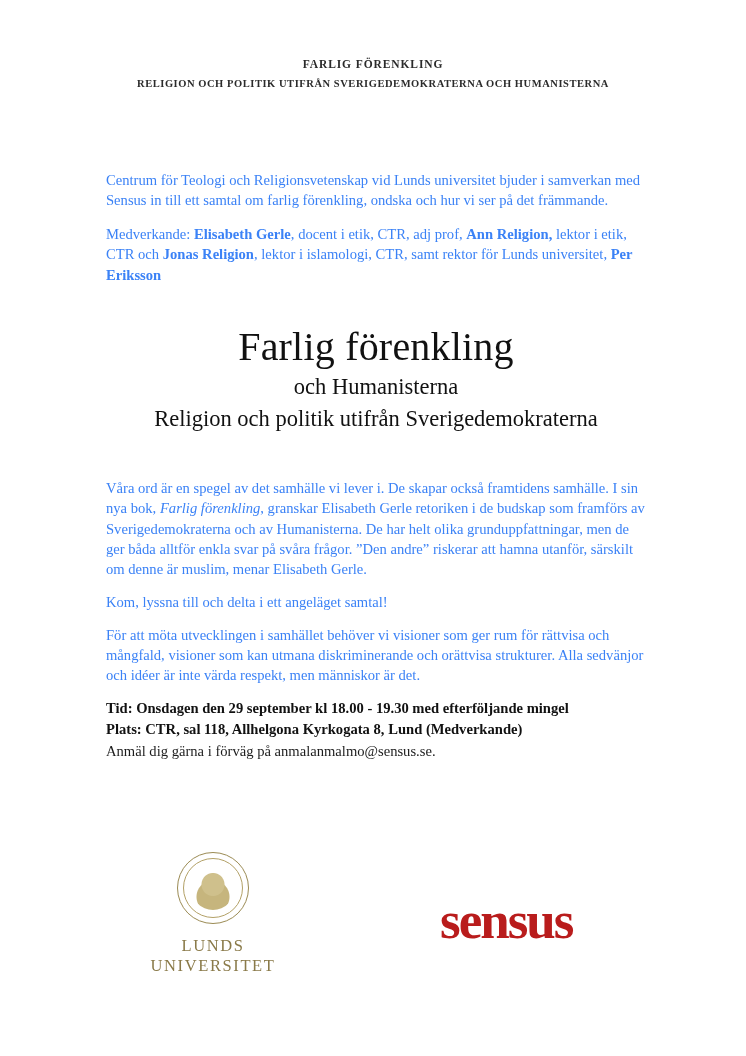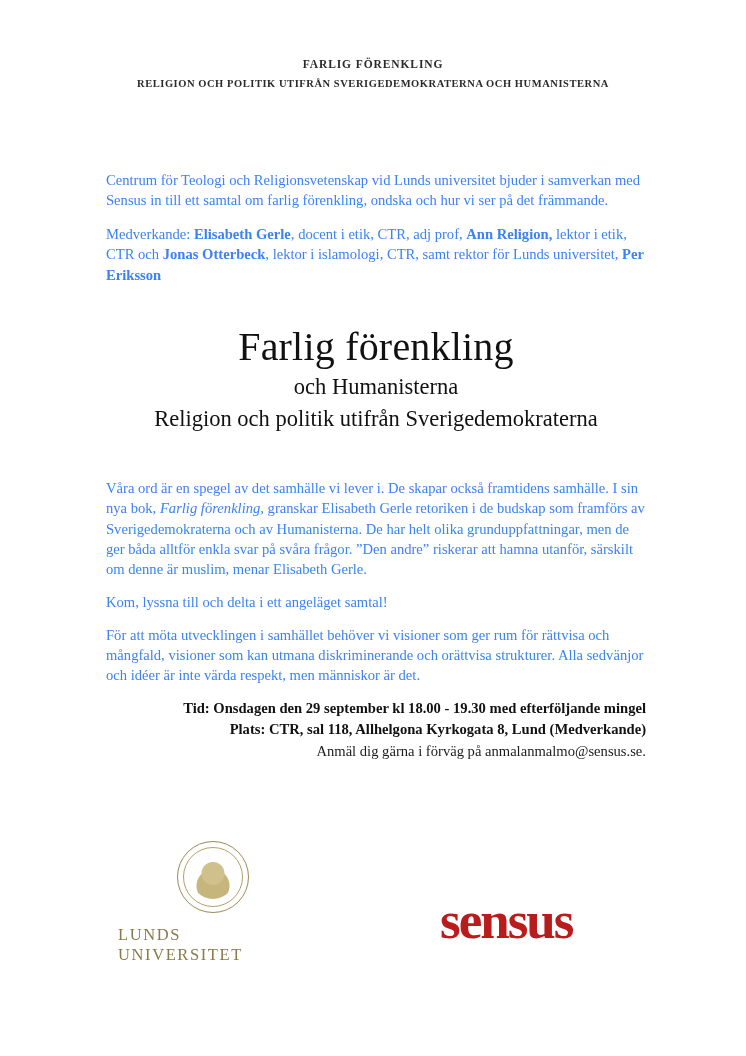--- a/index.html
+++ b/index.html
@@ -81,21 +81,20 @@
   .title-sub {
     font-size: 22.5px;
     line-height: 1.22;
     color: #111111;
     margin: 4px 0 0 0;
     font-weight: normal;
   }
 
   
   .practical {
-    text-align: right;
   }
   .practical .bold-line {
     font-weight: bold;
     font-size: 14.6px;
     line-height: 1.42;
     color: #111111;
   }
   .practical .plain-line {
     font-size: 14.6px;
     line-height: 1.42;
@@ -110,22 +109,23 @@
     position: absolute;
     left: 0;
     top: 836px;
     width: 746px;
     height: 140px;
   }
 
   .lu-logo {
     position: absolute;
     left: 118px;
-    top: 5px;
+    top: 16px;
     width: 190px;
+    text-align: center;
   }
   .lu-seal {
     width: 72px;
     height: 72px;
     margin: 0 auto;
     border-radius: 50%;
     border: 1.6px solid #9b8b54;
     position: relative;
     box-sizing: border-box;
     background: #ffffff;
@@ -179,21 +179,21 @@
 
   <div class="running-header">
     <div class="line1">FARLIG FÖRENKLING</div>
     <div class="line2">RELIGION OCH POLITIK UTIFRÅN SVERIGEDEMOKRATERNA OCH HUMANISTERNA</div>
   </div>
 
   <div class="content">
 
     <p class="intro">Centrum för Teologi och Religionsvetenskap vid Lunds universitet bjuder i samverkan med Sensus in till ett samtal om farlig förenkling, ondska och hur vi ser på det främmande.</p>
 
-    <p class="medverkande"><span>Medverkande: </span><strong>Elisabeth Gerle</strong><span>, docent i etik, CTR, adj prof, </span><strong>Ann Religion,</strong><span> lektor i etik, CTR och </span><strong>Jonas Otterbeck</strong><span>, lektor i islamologi, CTR, samt rektor för Lunds universitet, </span><strong>Per Eriksson</strong></p>
+    <p class="medverkande"><span>Medverkande: </span><strong>Elisabeth Gerle</strong><span>, docent i etik, CTR, adj prof, </span><strong>Ann Religion,</strong><span> lektor i etik, CTR och </span><strong>Jonas Religion</strong><span>, lektor i islamologi, CTR, samt rektor för Lunds universitet, </span><strong>Per Eriksson</strong></p>
 
     <div class="title-block">
       <h1 class="title-main">Farlig förenkling</h1>
       <div class="title-sub">och Humanisterna</div>
       <div class="title-sub">Religion och politik utifrån Sverigedemokraterna</div>
     </div>
 
     <p><span>Våra ord är en spegel av det samhälle vi lever i. De skapar också framtidens samhälle. I sin nya bok, </span><em>Farlig förenkling</em><span>, granskar Elisabeth Gerle retoriken i de budskap som framförs av Sverigedemokraterna och av Humanisterna. De har helt olika grunduppfattningar, men de ger båda alltför enkla svar på svåra frågor. ”Den andre” riskerar att hamna utanför, särskilt om denne är muslim, menar Elisabeth Gerle.</span></p>
 
     <p>Kom, lyssna till och delta i ett angeläget samtal!</p>

